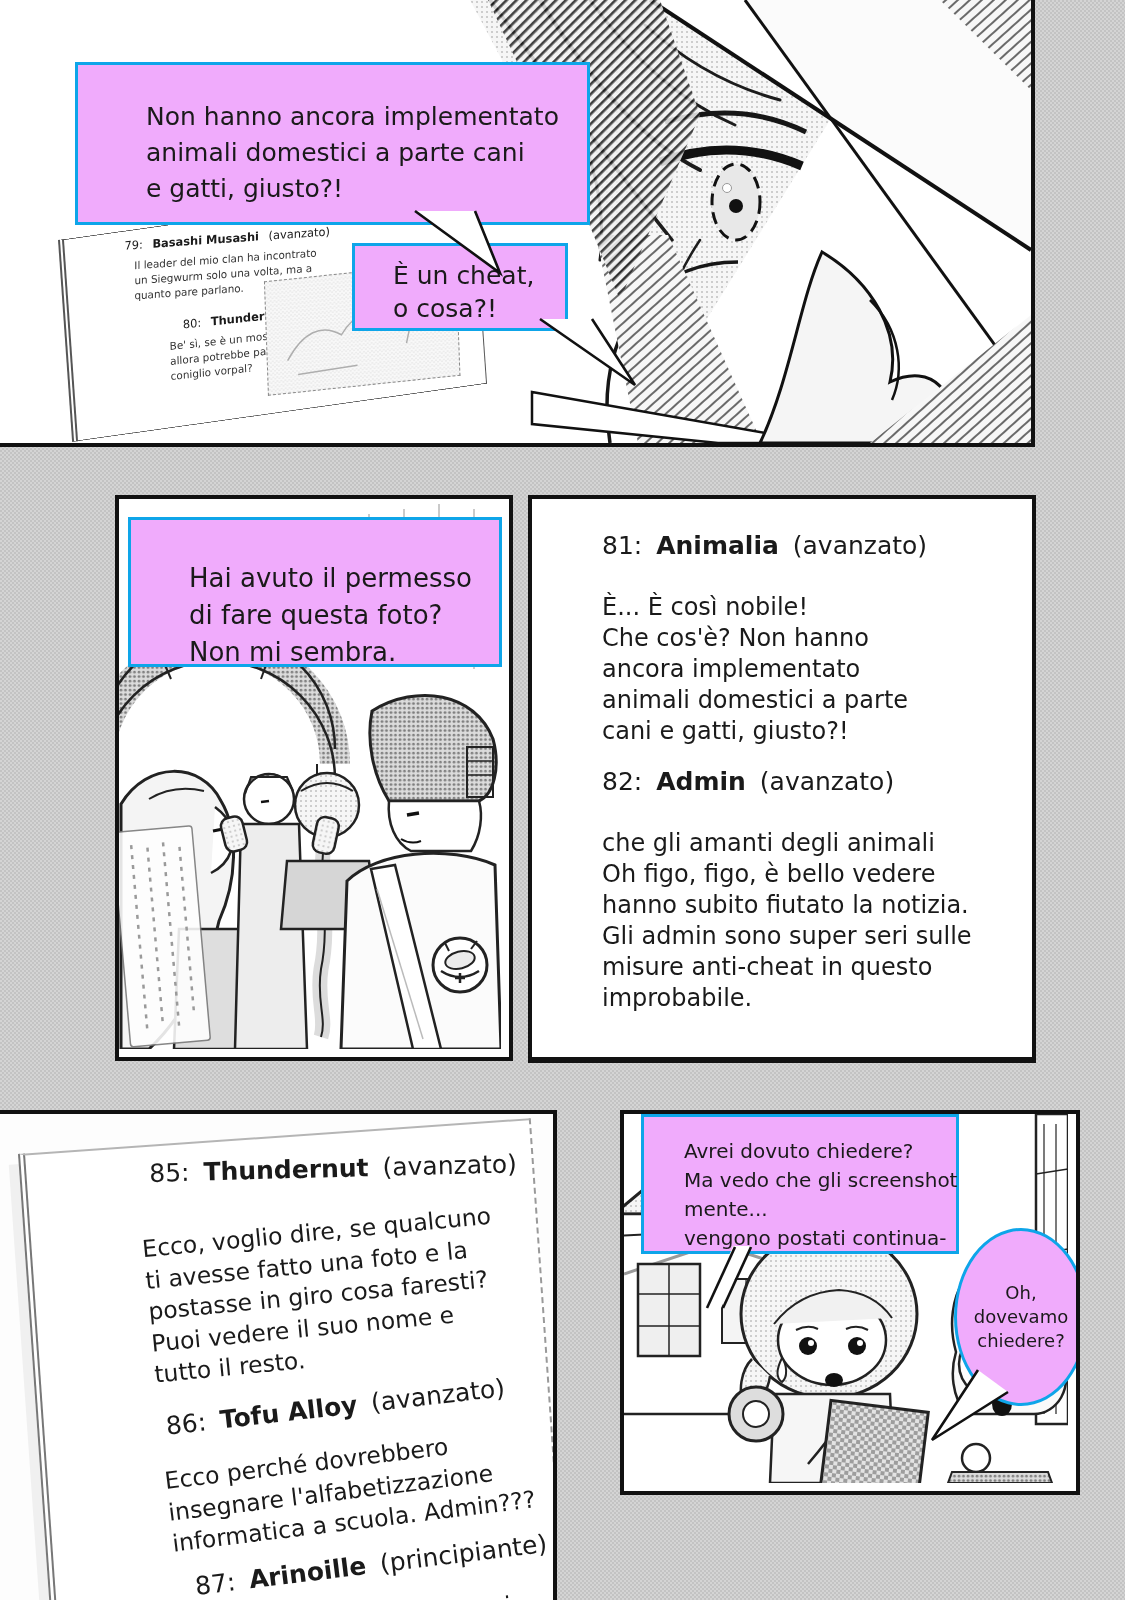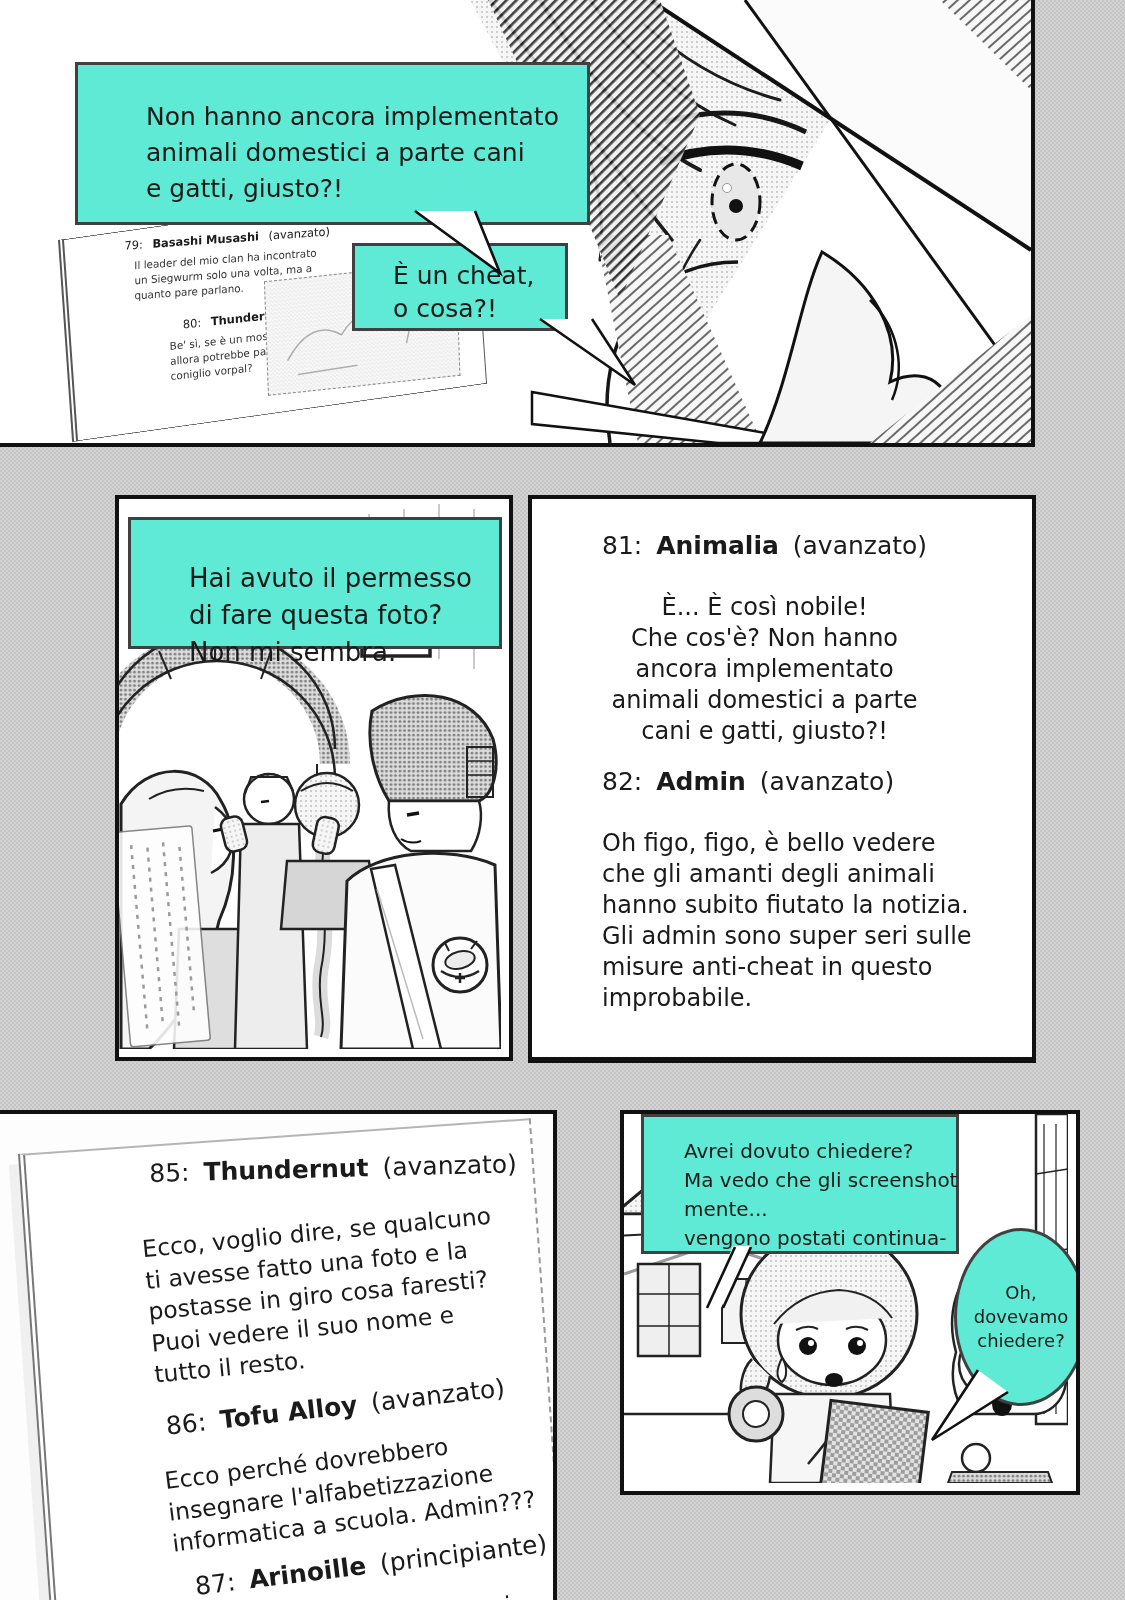--- a/index.html
+++ b/index.html
@@ -8,27 +8,27 @@
   .gutter{position:absolute;inset:0;
         background:repeating-conic-gradient(#c3c3c3 0% 25%, #d4d4d4 0% 50%) 0 0/4px 4px;}
   .panel{position:absolute;background:#fff;overflow:hidden;}
   #panel1{left:0;top:0;width:1031px;height:443px;border-right:4px solid #111;border-bottom:4px solid #111;}
   #panel2{left:115px;top:495px;width:390px;height:558px;border:4px solid #111;}
   #panel3{left:528px;top:495px;width:500px;height:558px;border:4px solid #111;border-bottom-width:6px;}
   #panel4{left:0;top:1110px;width:553px;height:490px;border-top:4px solid #111;border-right:4px solid #111;background:#fdfdfd;}
   #panel5{left:574px;top:1110px;width:452px;height:377px;border:4px solid #111;margin-left:46px;}
   svg{position:absolute;left:0;top:0;}
 
-  .bubble{position:absolute;background:#5eead4;border:3px solid #404040;z-index:5;}
+  .bubble{position:absolute;background:#f0abfc;border:3px solid #0ea5e9;z-index:5;}
   .bubble .bl{white-space:nowrap;}
   #bubble-main{left:75px;top:62px;width:515px;height:163px;padding:34px 0 0 68px;box-sizing:border-box;
                font-size:25px;line-height:36px;}
   #bubble-cheat{left:352px;top:243px;width:216px;height:88px;padding:13px 0 0 38px;box-sizing:border-box;
                font-size:25px;line-height:33px;}
-  #caption2{left:9px;top:18px;width:374px;height:132px;padding:40px 0 0 58px;box-sizing:border-box;
+  #caption2{left:9px;top:18px;width:374px;height:150px;padding:40px 0 0 58px;box-sizing:border-box;
                font-size:26px;line-height:37px;}
   #bubble-ask{left:17px;top:0px;width:318px;height:140px;padding:20px 0 0 40px;box-sizing:border-box;
                font-size:20px;line-height:29px;}
   #bubble-oh{left:330px;top:114px;width:128px;height:172px;border-radius:50%;display:flex;flex-direction:column;
              align-items:center;justify-content:center;font-size:18px;line-height:24px;text-align:center;}
   .tails{z-index:6;pointer-events:none;}
 
   
   .fhead{font-size:25px;margin-bottom:20px;white-space:nowrap;}
   .fhead .fname{font-weight:bold;margin:0 6px;}
@@ -260,43 +260,43 @@
       </g>
     </svg>
     <div class="bubble" id="caption2">
       <div class="bl">Hai avuto il permesso</div>
       <div class="bl">di fare questa foto?</div>
       <div class="bl">Non mi sembra.</div>
     </div>
   </section>
 
   <section class="panel" id="panel3">
-    <div class="fpost" style="left:70px;top:32px;text-align:center;">
+    <div class="fpost" style="left:70px;top:32px;">
       <div class="fhead">
         <span>81:</span>
         <span class="fname">Animalia</span>
         <span>(avanzato)</span>
       </div>
       <div style="margin-top:32px;">
         <div class="fline">È... È così nobile!</div>
         <div class="fline">Che cos'è? Non hanno</div>
         <div class="fline">ancora implementato</div>
         <div class="fline">animali domestici a parte</div>
         <div class="fline">cani e gatti, giusto?!</div>
       </div>
     </div>
     <div class="fpost" style="left:70px;top:268px;">
       <div class="fhead">
         <span>82:</span>
         <span class="fname">Admin</span>
         <span>(avanzato)</span>
       </div>
       <div style="margin-top:32px;">
+        <div class="fline">che gli amanti degli animali</div>
         <div class="fline">Oh figo, figo, è bello vedere</div>
-        <div class="fline">che gli amanti degli animali</div>
         <div class="fline">hanno subito fiutato la notizia.</div>
         <div class="fline">Gli admin sono super seri sulle</div>
         <div class="fline">misure anti-cheat in questo</div>
         <div class="fline">improbabile.</div>
       </div>
     </div>
   </section>
 
   <section class="panel" id="panel4">
     <div id="board4">

